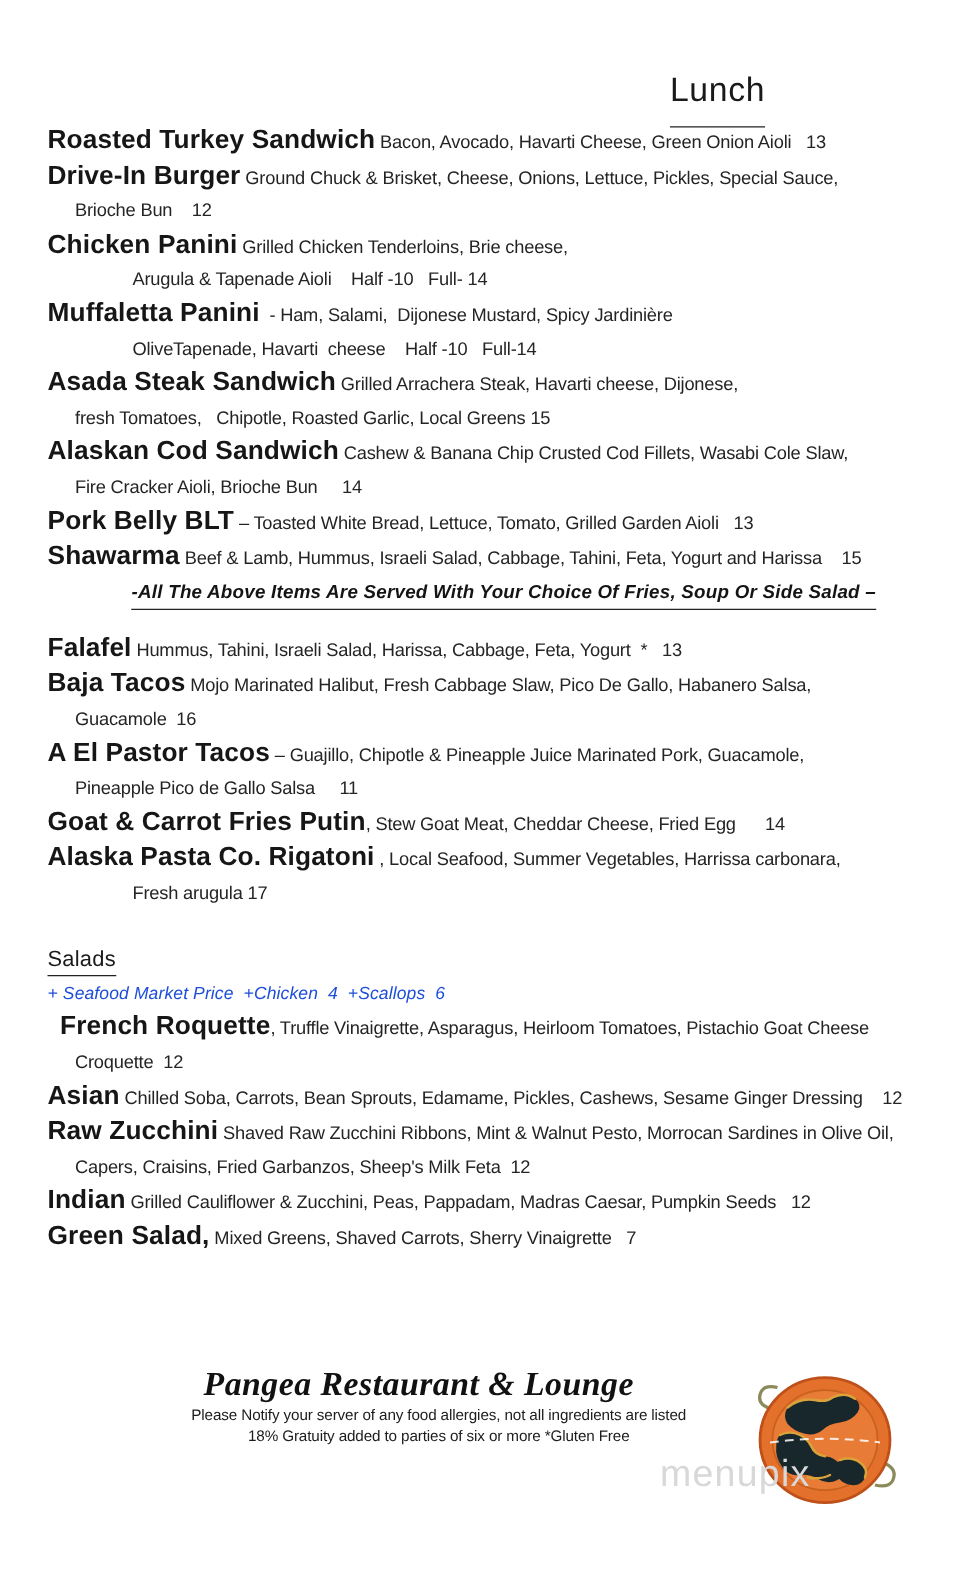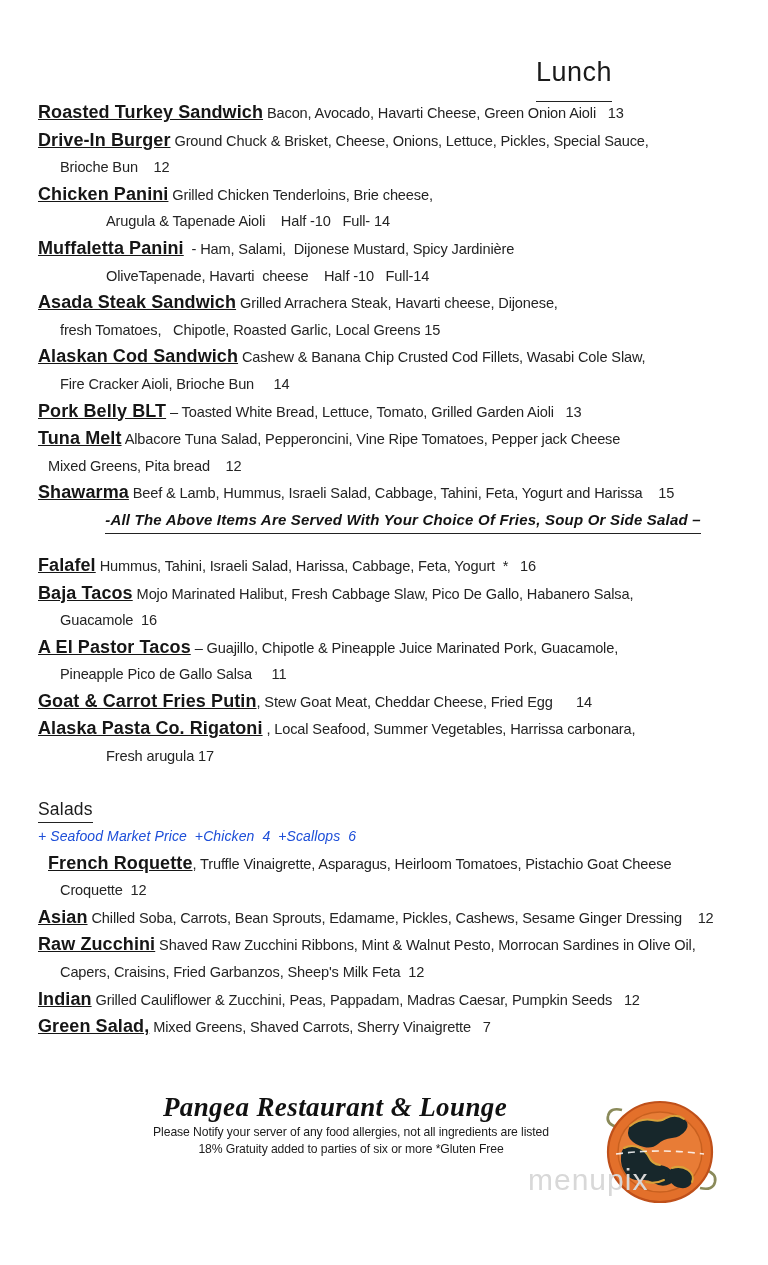--- a/index.html
+++ b/index.html
@@ -60,23 +60,22 @@
   .line {
     font-family: "Liberation Sans", "DejaVu Sans", sans-serif;
     font-size: 14.6px;
     line-height: 26.6px;
     white-space: pre-wrap;
     color: #161616;
     letter-spacing: -0.15px;
   }
   .line .nm {
     font-weight: bold;
-    font-size: 18px;
+    font-size: 21px;
     letter-spacing: 0.1px;
-    text-decoration: underline;
   }
   .line .ds {
     font-weight: normal;
     color: #242424;
   }
   .line.i1 { padding-left: 22px; }
   .line.i2 { padding-left: 68px; }
   .line.i3 { padding-left: 10px; }
   .spacer-md { height: 18px; }
   .spacer-lg { height: 26px; }
@@ -202,37 +201,33 @@
           <div class="line i1"><span class="ds">fresh Tomatoes,   Chipotle, Roasted Garlic, Local Greens 15</span></div>
         </div>
         <div class="entry">
           <div class="line"><span class="nm">Alaskan Cod Sandwich</span><span class="ds"> Cashew &amp; Banana Chip Crusted Cod Fillets, Wasabi Cole Slaw,</span></div>
           <div class="line i1"><span class="ds">Fire Cracker Aioli, Brioche Bun     14</span></div>
         </div>
         <div class="entry">
           <div class="line"><span class="nm">Pork Belly BLT</span><span class="ds"> – Toasted White Bread, Lettuce, Tomato, Grilled Garden Aioli   13</span></div>
         </div>
         <div class="entry">
-          <div class="line"><span class="nm">Tuna Melt</span><span class="ds"> Albacore Tuna Salad, Pepperoncini, Vine Ripe Tomatoes, Pepper jack Cheese</span></div>
-          <div class="line i3"><span class="ds">Mixed Greens, Pita bread    12</span></div>
-        </div>
-        <div class="entry">
           <div class="line"><span class="nm">Shawarma</span><span class="ds"> Beef &amp; Lamb, Hummus, Israeli Salad, Cabbage, Tahini, Feta, Yogurt and Harissa    15</span></div>
         </div>
       </div>
 
     <div class="note">
       <span>-All The Above Items Are Served With Your Choice Of Fries, Soup Or Side Salad –</span>
     </div>
 
     <div class="spacer-md"></div>
 
     <div id="entree-list">
         <div class="entry">
-          <div class="line"><span class="nm">Falafel</span><span class="ds"> Hummus, Tahini, Israeli Salad, Harissa, Cabbage, Feta, Yogurt  *   16</span></div>
+          <div class="line"><span class="nm">Falafel</span><span class="ds"> Hummus, Tahini, Israeli Salad, Harissa, Cabbage, Feta, Yogurt  *   13</span></div>
         </div>
         <div class="entry">
           <div class="line"><span class="nm">Baja Tacos</span><span class="ds"> Mojo Marinated Halibut, Fresh Cabbage Slaw, Pico De Gallo, Habanero Salsa,</span></div>
           <div class="line i1"><span class="ds">Guacamole  16</span></div>
         </div>
         <div class="entry">
           <div class="line"><span class="nm">A El Pastor Tacos</span><span class="ds"> – Guajillo, Chipotle &amp; Pineapple Juice Marinated Pork, Guacamole,</span></div>
           <div class="line i1"><span class="ds">Pineapple Pico de Gallo Salsa     11</span></div>
         </div>
         <div class="entry">

